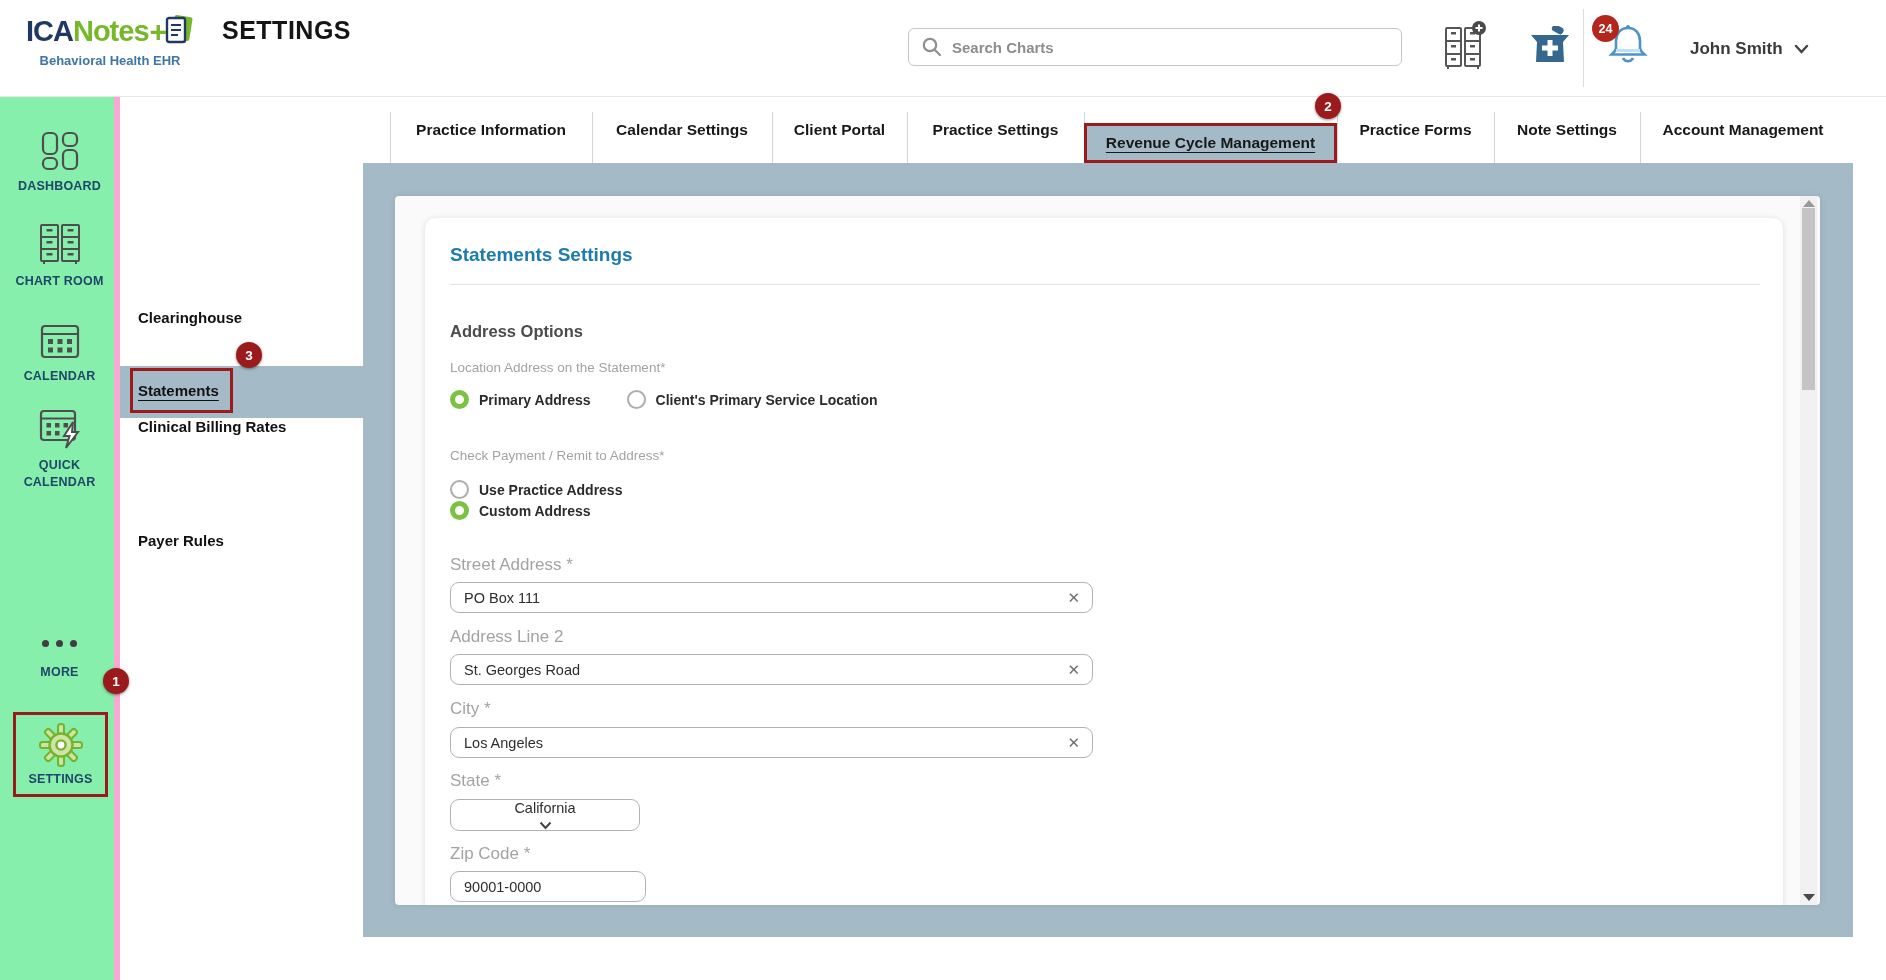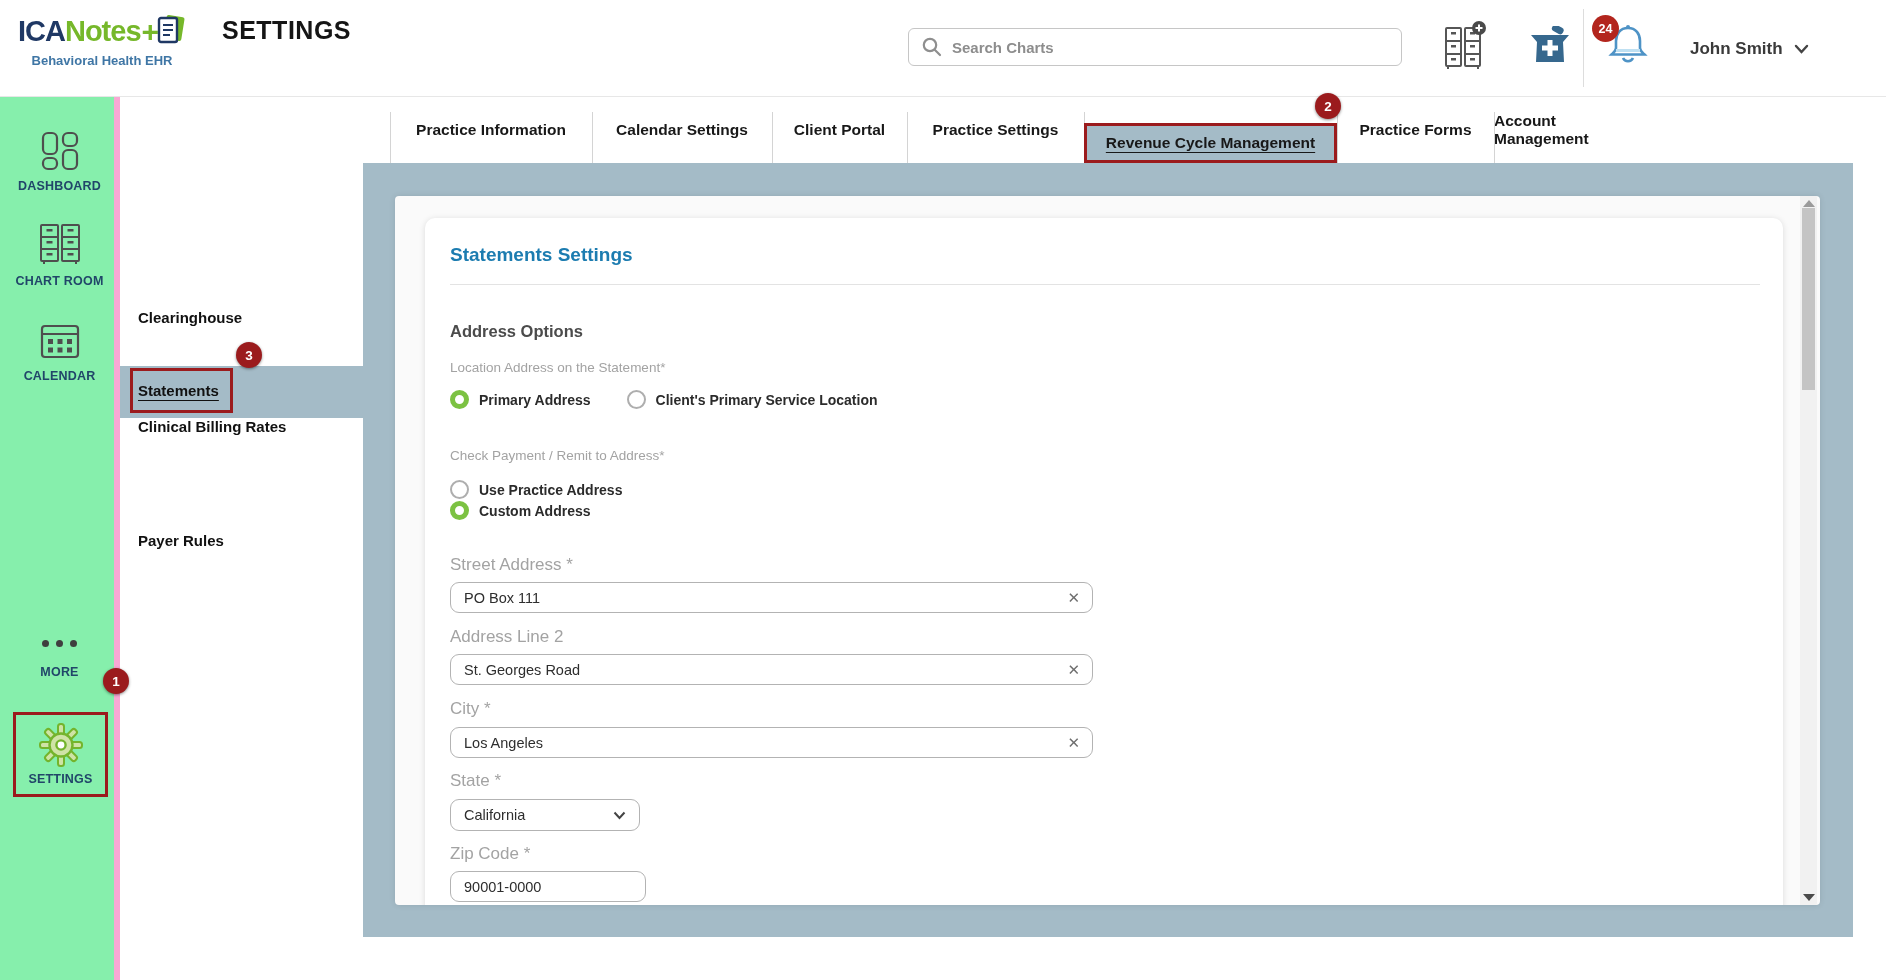--- a/index.html
+++ b/index.html
@@ -3,21 +3,21 @@
 <meta charset="utf-8">
 <style>
   * { margin:0; padding:0; box-sizing:border-box; }
   html,body { width:1886px; height:980px; background:#fff;
     font-family:"Liberation Sans","DejaVu Sans",sans-serif; overflow:hidden; }
   .abs { position:absolute; }
   #page { position:relative; width:1886px; height:980px; background:#fff; }
 
   
   #header { left:0; top:0; width:1886px; height:97px; background:#fff; border-bottom:1px solid #e7e7e7; z-index:5; }
-  #logo { left:18px; top:11px; width:190px; cursor:pointer; }
+  #logo { left:26px; top:11px; width:190px; cursor:pointer; }
   .brand-line { font-size:29px; font-weight:bold; letter-spacing:-1px; display:flex; align-items:center; }
   .brand-ica { color:#1f3864; }
   .brand-notes { color:#76b82a; }
   .brand-plus { color:#76b82a; font-size:30px; margin-left:1px; }
   .brand-doc { margin-left:-2px; margin-top:2px; }
   .tagline { color:#3f76a5; font-size:13px; font-weight:bold; text-align:center; width:168px; margin-top:1px; }
   #title-block { left:222px; top:16px; width:380px; }
   #page-title { font-size:25px; font-weight:800; color:#151515; letter-spacing:.5px; }
   #page-subtitle { font-size:15.5px; color:#1d1d1d; line-height:22px; margin-top:4px; width:350px; }
   #search-box { left:908px; top:28px; width:494px; height:38px; border:1px solid #c6c6c6; border-radius:6px;
@@ -83,21 +83,21 @@
   .radio { width:19px; height:19px; border-radius:50%; background:#fff; }
   .radio.on { border:5px solid #7cc242; }
   .radio.off { border:2px solid #aeaeae; }
   .radio-opt span.lbl { font-size:14px; color:#2b2b2b; margin-left:10px; font-weight:bold; }
   .field-box { position:absolute; left:25px; }
   .field-box input { width:100%; height:31px; border:1px solid #b3b3b3; border-radius:9px; background:#fff;
     font-size:14.5px; color:#2e2e2e; padding:0 32px 0 13px; font-family:inherit; outline:none; }
   .clear-x { position:absolute; right:13px; top:7px; color:#6f6f6f; font-size:15px; cursor:pointer; line-height:17px; }
   .select-box { position:absolute; left:25px; width:190px; height:32px; border:1px solid #b3b3b3; border-radius:9px;
     background:#fff; display:flex; align-items:center; justify-content:space-between; padding:0 13px;
-    font-size:14.5px; color:#2e2e2e; cursor:pointer; }
+    font-size:14.5px; color:#2e2e2e; cursor:pointer;flex-direction:column; }
 
   
   #vscroll { position:absolute; left:1405px; top:0; width:17px; height:709px; background:#f1f1f1; }
   #vscroll .thumb { position:absolute; left:2px; top:12px; width:13px; height:182px; background:#c4c4c4; cursor:grab; }
   .arr { position:absolute; left:3px; width:0; height:0; border-left:6px solid transparent; border-right:6px solid transparent; cursor:pointer; }
   .arr.up { top:4px; border-bottom:7px solid #9a9a9a; }
   .arr.down { bottom:4px; border-top:7px solid #4a4a4a; }
 
   
   .step-badge { position:absolute; width:26px; height:26px; border-radius:50%; background:#9b1b1d; color:#fff;
@@ -234,20 +234,33 @@
         <rect x="10" y="19" width="5" height="5" fill="#4e4e4e"></rect>
           <rect x="19.5" y="19" width="5" height="5" fill="#4e4e4e"></rect>
           <rect x="29" y="19" width="5" height="5" fill="#4e4e4e"></rect>
         <rect x="10" y="27.5" width="5" height="5" fill="#4e4e4e"></rect>
           <rect x="19.5" y="27.5" width="5" height="5" fill="#4e4e4e"></rect>
           <rect x="29" y="27.5" width="5" height="5" fill="#4e4e4e"></rect>
       </svg>
       <span class="side-label">CALENDAR</span>
     </div>
 
+    <div class="side-item" style="top:308px;">
+      <svg width="46" height="46" viewBox="0 0 46 46" fill="none">
+        <rect x="4" y="6" width="34" height="29" rx="3" stroke="#4e4e4e" stroke-width="2.2"></rect>
+        <line x1="4" y1="13.5" x2="38" y2="13.5" stroke="#4e4e4e" stroke-width="2.2"></line>
+        <rect x="9.5" y="18" width="4.5" height="4.5" fill="#4e4e4e"></rect>
+          <rect x="18" y="18" width="4.5" height="4.5" fill="#4e4e4e"></rect>
+          <rect x="26.5" y="18" width="4.5" height="4.5" fill="#4e4e4e"></rect>
+        <rect x="9.5" y="26" width="4.5" height="4.5" fill="#4e4e4e"></rect>
+          <rect x="18" y="26" width="4.5" height="4.5" fill="#4e4e4e"></rect>
+        <polygon points="36,17 27,31 32.5,31 29,43 41,27 35,27" fill="#fff" stroke="#4e4e4e" stroke-width="2"></polygon>
+      </svg>
+      <span class="side-label">QUICK CALENDAR</span>
+    </div>
 
 
     <div class="side-item" style="top:533px;">
       <div class="dots">
         <span class="dot"></span>
           <span class="dot"></span>
           <span class="dot"></span>
       </div>
       <span class="side-label" style="margin-top:17px;">MORE</span>
     </div>
@@ -293,20 +306,23 @@
       </div>
     <div class="tab selected">
       <div class="sel-box">
         <span>Revenue Cycle Management</span>
       </div>
     </div>
     <div class="tab">
         <span>Practice Forms</span>
       </div>
     <div class="tab">
+        <span>Note Settings</span>
+      </div>
+    <div class="tab">
         <span>Account Management</span>
       </div>
   </div>
 
   <div id="backdrop" class="abs"></div>
 
   <div id="scrollarea" class="abs">
     <div id="card">
       <div class="heading">Statements Settings</div>
       <div class="heading-divider"></div>

